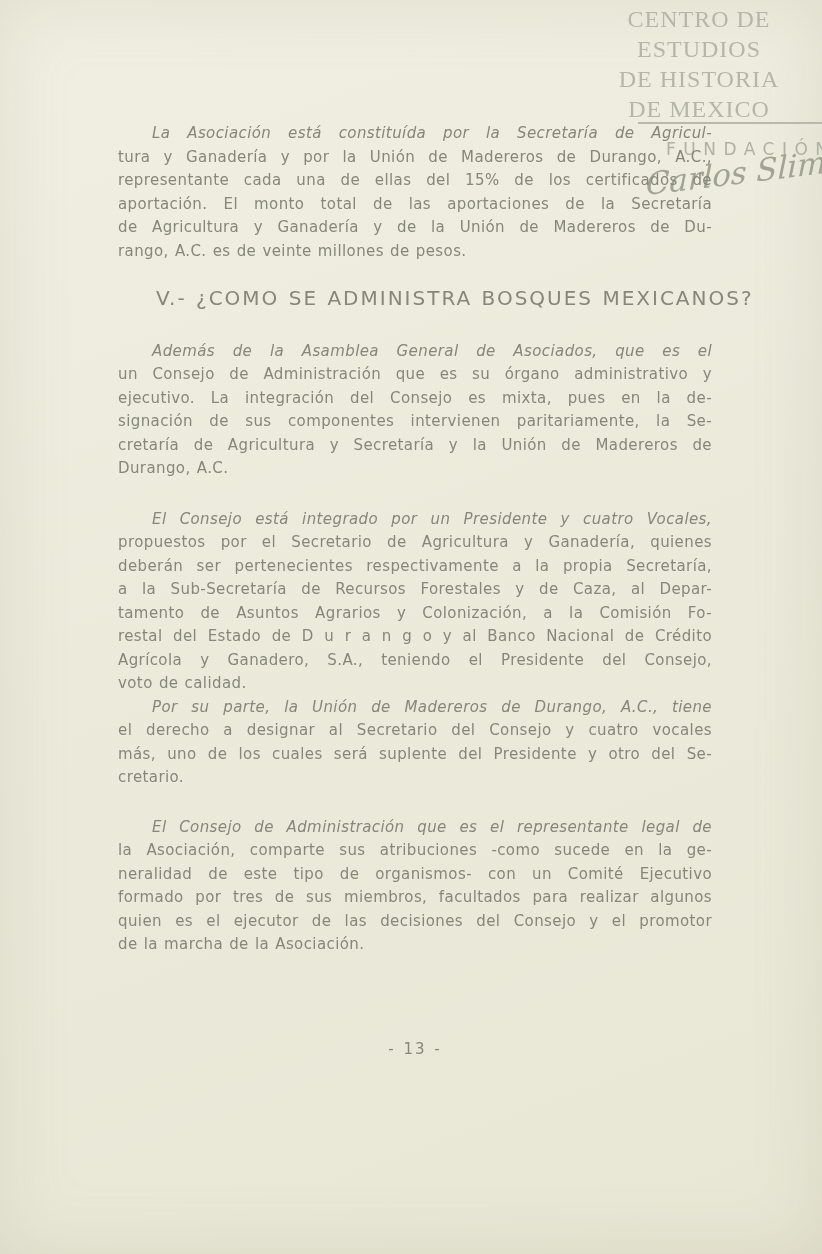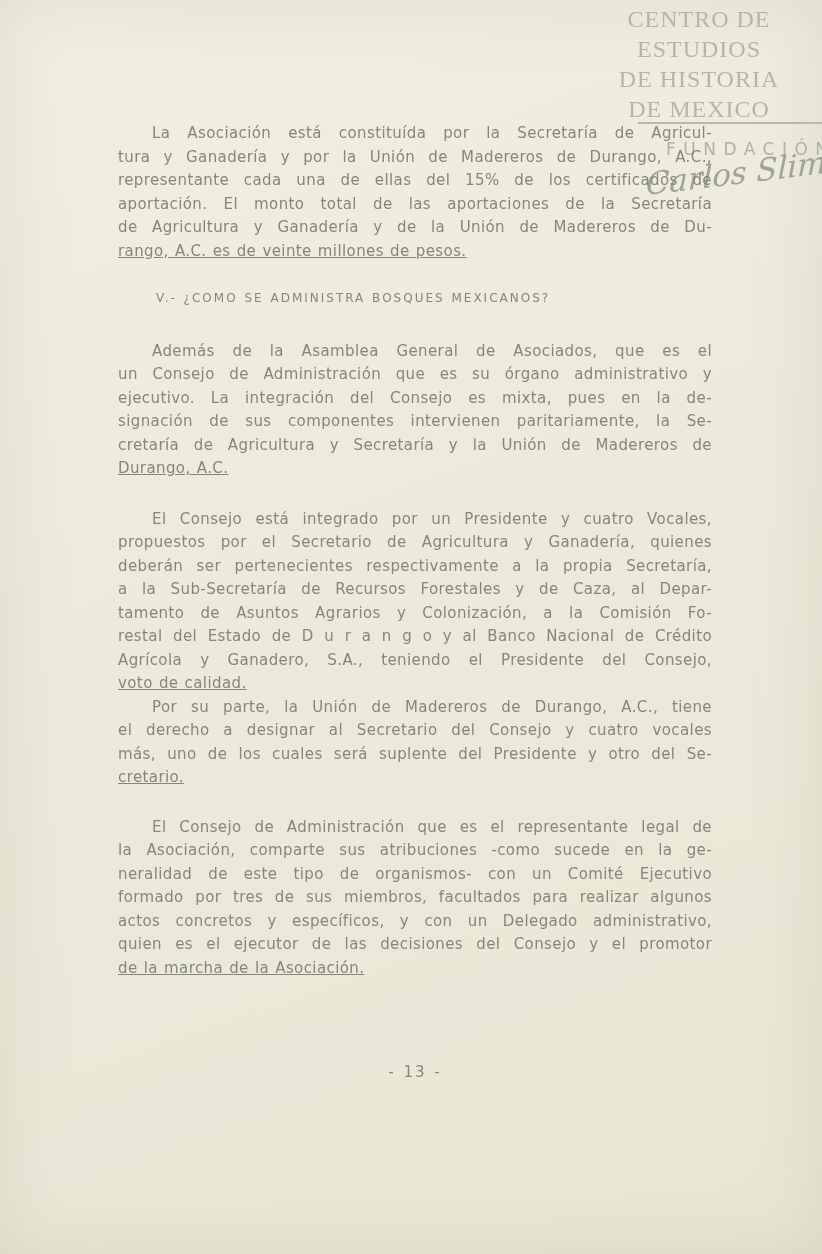--- a/index.html
+++ b/index.html
@@ -72,25 +72,25 @@
     top: 122px;
     width: 594px;
     color: #84877a;
     font-size: 15px;
     line-height: 23.5px;
     letter-spacing: 0.4px;
     word-spacing: 1px;
   }
   .para { margin: 0; }
   .line { text-align: justify; text-align-last: justify; }
-  .line.first { text-indent: 34px; }
-  .line.last { text-align-last: left; text-decoration: underline; }
+  .line.first { text-indent: 34px; font-style: italic; }
+  .line.last { text-align-last: left; }
   .heading {
     margin: 24px 0 0 38px;
-    font-size: 12px;
+    font-size: 20px;
     letter-spacing: 2px;
     white-space: nowrap;
   }
   .p2 { margin-top: 29px; }
   .p3 { margin-top: 27px; }
   .p4 { }
   .p5 { margin-top: 26px; }
   .page-num {
     margin-top: 81px;
     text-align: center;
@@ -151,20 +151,19 @@
     <div class="line">el derecho a designar al Secretario del Consejo y cuatro vocales</div>
     <div class="line">más, uno de los cuales será suplente del Presidente y otro del Se-</div>
     <div class="line last">cretario.</div>
   </div>
 
   <div class="para p5">
     <div class="line first">El Consejo de Administración que es el representante legal de</div>
     <div class="line">la Asociación, comparte sus atribuciones -como sucede en la ge-</div>
     <div class="line">neralidad de este tipo de organismos- con un Comité Ejecutivo</div>
     <div class="line">formado por tres de sus miembros, facultados para realizar algunos</div>
-    <div class="line">actos concretos y específicos, y con un Delegado administrativo,</div>
     <div class="line">quien es el ejecutor de las decisiones del Consejo y el promotor</div>
     <div class="line last">de la marcha de la Asociación.</div>
   </div>
 
   <div class="page-num">- 13 -</div>
 
 </div>
 
 </body></html>

